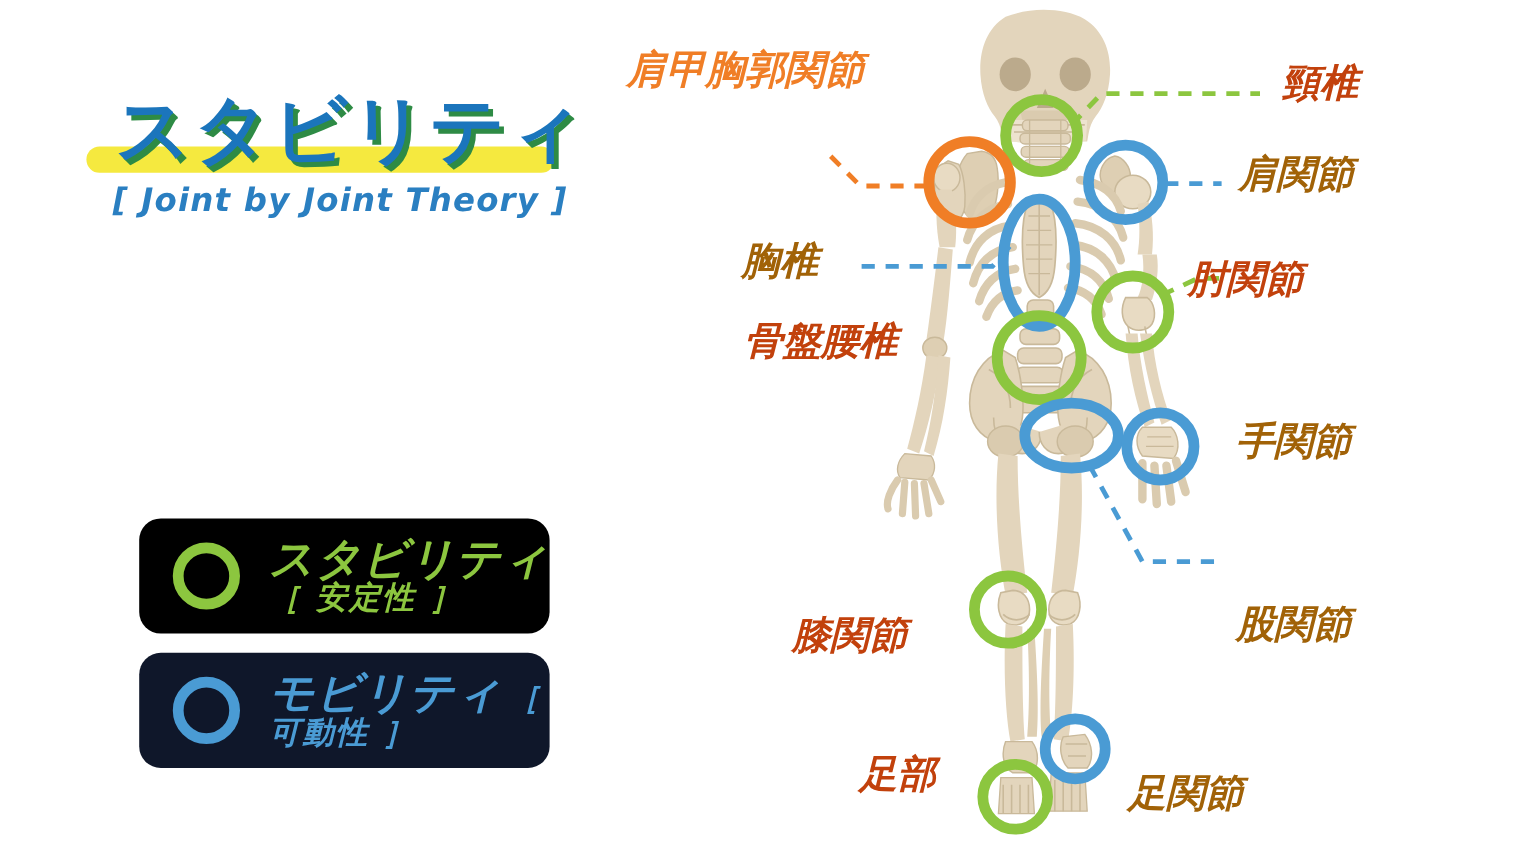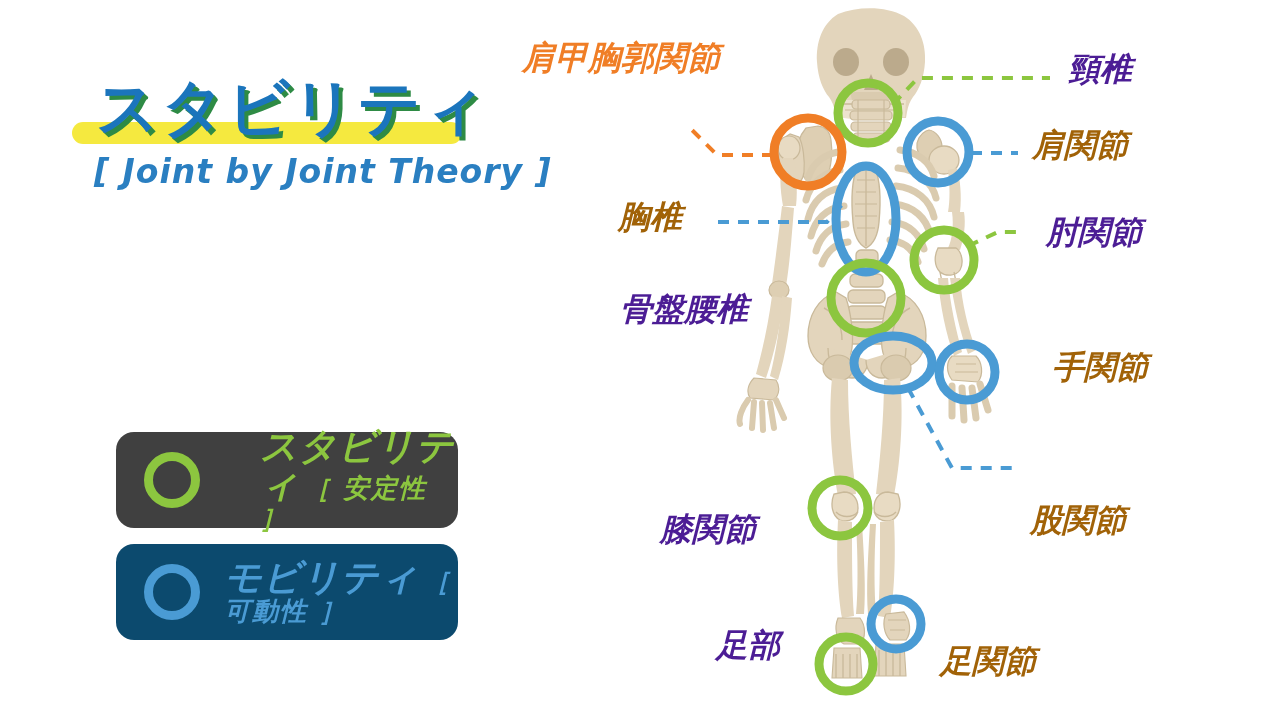--- a/index.html
+++ b/index.html
@@ -21,52 +21,52 @@
   .title-main{
     position:absolute;left:24px;top:26px;
     font-size:62px;font-weight:bold;letter-spacing:2px;
     color:#1B75BC;
     font-family:"DejaVu Sans","Liberation Sans",sans-serif;
     text-shadow:4px 4px 0 #2E8B45;
     white-space:nowrap;
   }
   .title-sub{
     position:absolute;left:22px;top:112px;
-    font-size:33px;font-style:italic;font-weight:bold;
+    font-size:27px;font-style:italic;font-weight:bold;
     color:#2A7FC1;letter-spacing:1px;white-space:nowrap;
   }
 
   
   .legend{position:absolute;left:116px;top:432px;}
   .legend-box{
     width:342px;height:96px;border-radius:18px;
     display:flex;align-items:center;margin-bottom:16px;position:relative;
   }
-  .legend-box.stab{background:#404040;gap:36px;}
-  .legend-box.mob{background:#0c4a6e;}
+  .legend-box.stab{background:#000000;}
+  .legend-box.mob{background:#0f172a;}
   .legend-ring{
     width:56px;height:56px;border-radius:50%;
     margin-left:28px;box-sizing:border-box;flex:0 0 auto;
   }
   .legend-ring.stab{border:9px solid #8CC63F;}
   .legend-ring.mob{border:9px solid #4A9BD4;}
   .legend-text{margin-left:24px;line-height:1.05;}
   .legend-main{
     font-size:37px;font-weight:bold;font-style:italic;letter-spacing:1px;
   }
   .legend-sub{
     font-size:26px;font-weight:bold;font-style:italic;letter-spacing:2px;
     margin-top:3px;
   }
   .stab .legend-main,.stab .legend-sub{color:#8CC63F;}
   .mob .legend-main,.mob .legend-sub{color:#4A9BD4;}
 
   
   .lbl{position:absolute;font-weight:bold;font-style:italic;white-space:nowrap;line-height:1.08;}
-  .lbl.green{color:#4c1d95;}
+  .lbl.green{color:#c2410c;}
   .lbl.blue{color:#a16207;}
   .lbl.orange{color:#F07E26;}
   .lbl .l1{font-size:32px;display:block;}
   .lbl .l2{font-size:26px;display:block;}
   .lbl.big .l1{font-size:33px;}
 
   svg.diagram{position:absolute;left:0;top:0;width:1280px;height:720px;}
 </style>
 </head>
 <body>
@@ -270,29 +270,29 @@
   </div>
 
   <div class="lbl blue" style="left:1032px;top:128px;">
     <span class="l1">肩関節</span>
   </div>
 
   <div class="lbl blue" style="left:618px;top:200px;">
     <span class="l1">胸椎</span>
   </div>
 
-  <div class="lbl green" style="left:1046px;top:215px;">
+  <div class="lbl green" style="left:990px;top:215px;">
     <span class="l1">肘関節</span>
   </div>
 
-  <div class="lbl green" style="left:620px;top:292px;">
+  <div class="lbl green" style="left:620px;top:267px;">
     <span class="l1">骨盤腰椎</span>
   </div>
 
-  <div class="lbl blue" style="left:1052px;top:350px;">
+  <div class="lbl blue" style="left:1030px;top:350px;">
     <span class="l1">手関節</span>
   </div>
 
   <div class="lbl blue" style="left:1030px;top:460px;margin-top:43px;">
     <span class="l1">股関節</span>
   </div>
 
   <div class="lbl green" style="left:660px;top:512px;">
     <span class="l1">膝関節</span>
   </div>

